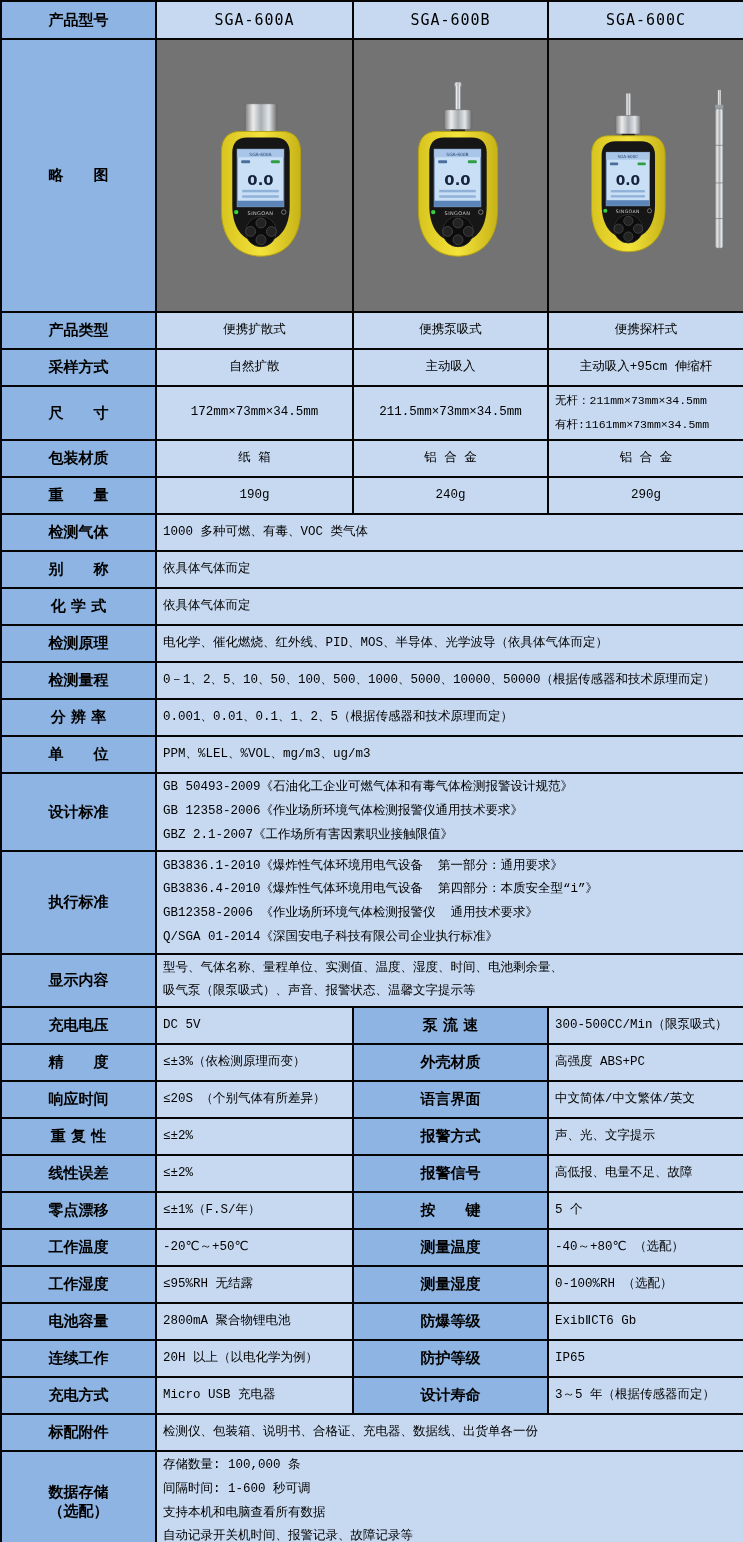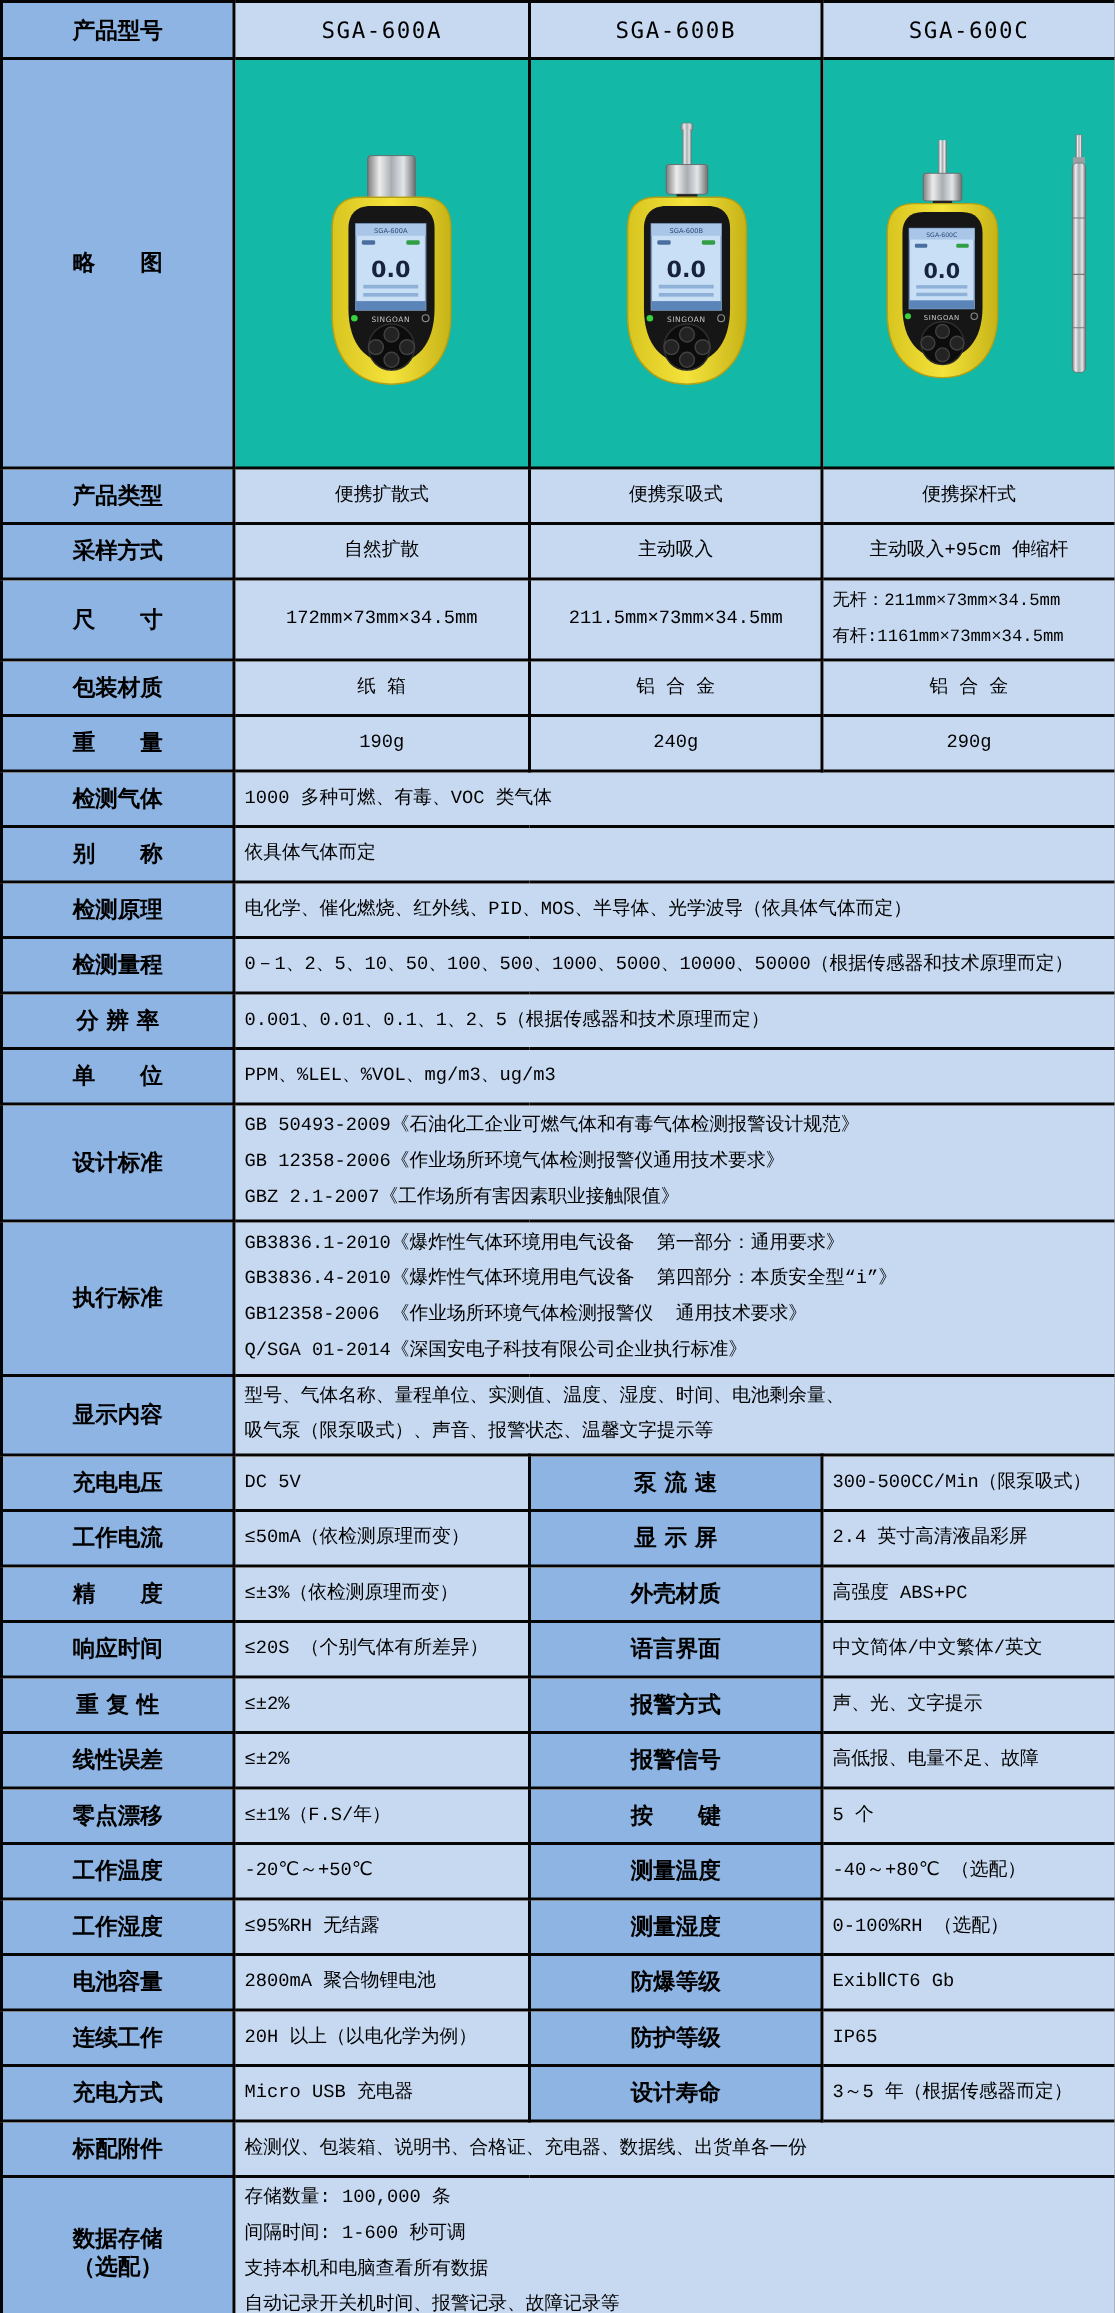--- a/index.html
+++ b/index.html
@@ -4,21 +4,21 @@
 <style>
   html,body{margin:0;padding:0;background:#ffffff;}
   body{width:743px;font-family:"DejaVu Sans",sans-serif;color:#000;}
   table.spec{border-collapse:collapse;table-layout:fixed;width:743px;background:#fff;}
   table.spec td{border:2px solid #050505;padding:2px 6px;overflow:hidden;vertical-align:middle;white-space:pre-wrap;word-break:break-word;}
   td.lbl{background:#8DB4E2;font-weight:bold;font-size:15px;text-align:center;line-height:1.25;}
   td.val{background:#C7D9F1;font-size:12.5px;font-family:"Liberation Mono","DejaVu Sans",sans-serif;line-height:1.9;}
   td.center{text-align:center;}
   td.left{text-align:left;padding-left:10px;}
   td.model{font-family:"DejaVu Sans Mono","DejaVu Sans",sans-serif;font-size:15px;letter-spacing:1px;}
-  td.img{background:#14b8a6;padding:0;text-align:center;vertical-align:middle;}
+  td.img{background:#737373;padding:0;text-align:center;vertical-align:middle;}
   td.sizec{font-size:11.5px;line-height:2.1;}
   tr.h-head{height:38px;border-radius:16px;}
   tr.h-img{height:197px;margin-top:24px;}
   tr.h-std{height:37px;padding-left:44px;}
   tr.h-size{height:42px;border-radius:20px;}
   tr.h-design{height:77px;}
   tr.h-exec{height:103px;}
   tr.h-disp{height:52px;padding-left:37px;}
   tr.h-data{height:94px;}
   svg.device{width:195px;height:191px;display:block;margin:0 auto;}
@@ -182,20 +182,24 @@
 
   <tr class="h-std">
     <td class="lbl">检测气体</td>
     <td class="val left" colspan="3">1000 多种可燃、有毒、VOC 类气体</td>
   </tr>
   <tr class="h-std">
     <td class="lbl">别　　称</td>
     <td class="val left" colspan="3">依具体气体而定</td>
   </tr>
   <tr class="h-std">
+    <td class="lbl">化 学 式</td>
+    <td class="val left" colspan="3">依具体气体而定</td>
+  </tr>
+  <tr class="h-std">
     <td class="lbl">检测原理</td>
     <td class="val left" colspan="3">电化学、催化燃烧、红外线、PID、MOS、半导体、光学波导（依具体气体而定）</td>
   </tr>
   <tr class="h-std">
     <td class="lbl">检测量程</td>
     <td class="val left" colspan="3">0－1、2、5、10、50、100、500、1000、5000、10000、50000（根据传感器和技术原理而定）</td>
   </tr>
   <tr class="h-std">
     <td class="lbl">分 辨 率</td>
     <td class="val left" colspan="3">0.001、0.01、0.1、1、2、5（根据传感器和技术原理而定）</td>
@@ -221,26 +225,20 @@
     <td class="lbl">显示内容</td>
     <td class="val left" colspan="3">型号、气体名称、量程单位、实测值、温度、湿度、时间、电池剩余量、
 吸气泵（限泵吸式）、声音、报警状态、温馨文字提示等</td>
   </tr>
 
   <tr class="h-std">
     <td class="lbl">充电电压</td>
     <td class="val left">DC 5V</td>
     <td class="lbl">泵 流 速</td>
     <td class="val left">300-500CC/Min（限泵吸式）</td>
-  </tr>
-  <tr class="h-std">
-    <td class="lbl">工作电流</td>
-    <td class="val left">≤50mA（依检测原理而变）</td>
-    <td class="lbl">显 示 屏</td>
-    <td class="val left">2.4 英寸高清液晶彩屏</td>
   </tr>
   <tr class="h-std">
     <td class="lbl">精　　度</td>
     <td class="val left">≤±3%（依检测原理而变）</td>
     <td class="lbl">外壳材质</td>
     <td class="val left">高强度 ABS+PC</td>
   </tr>
   <tr class="h-std">
     <td class="lbl">响应时间</td>
     <td class="val left">≤20S （个别气体有所差异）</td>

